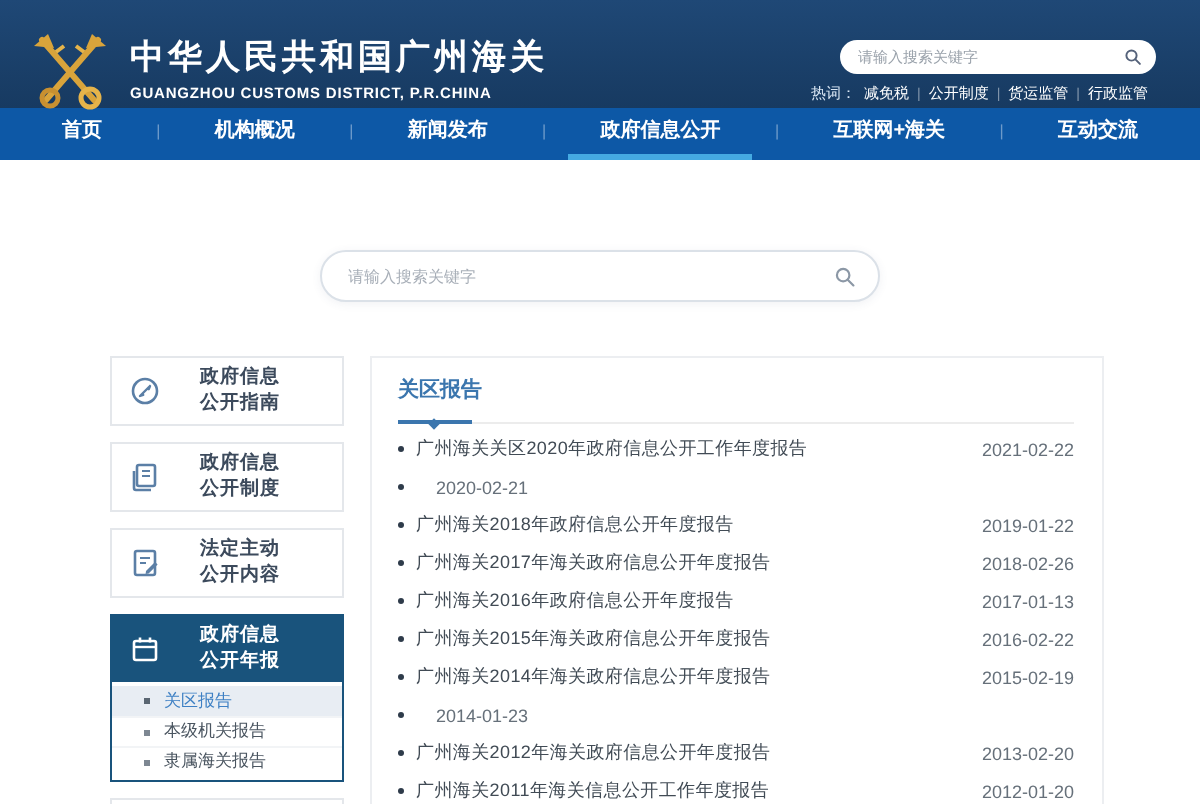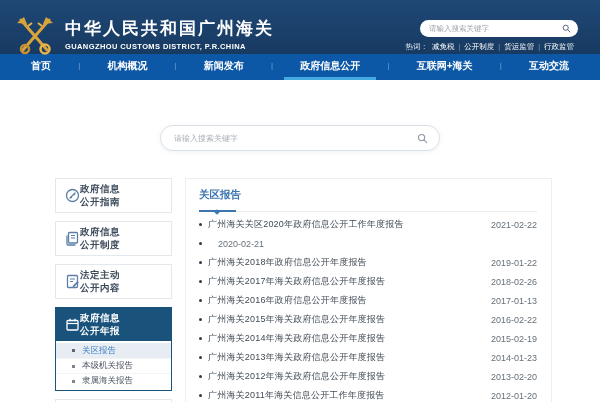--- a/index.html
+++ b/index.html
@@ -42,21 +42,21 @@
   .banner-search input { flex:1; border:none; outline:none; font-size:8px; color:#444; background:transparent; }
   .banner-search input::placeholder { color:#a8afb8; }
   .big-mag { width:11px; height:11px; flex:0 0 auto; }
 
   
   .main { display:flex; align-items:flex-start; margin:0 48px 0 55px; gap:13px; }
 
   
   .sidebar { width:117px; flex:0 0 auto; }
   .side-box { border:1px solid #e4e7eb; background:#fff; margin-bottom:8px; }
-  .side-item { height:33px; display:flex; align-items:center; padding:0 8px 0 9px; gap:0; cursor:pointer; }
+  .side-item { height:33px; display:flex; align-items:center; padding:0 8px 0 9px; gap:20px; cursor:pointer; }
   .side-icon { width:15px; height:15px; flex:0 0 auto; color:#5d7fa0; color:#5b7fa6; }
   .side-label { font-size:9.5px; font-weight:bold; color:#3c4a5c; line-height:1.3; letter-spacing:.5px; }
   .side-box.active { border-color:#19537c; }
   .side-box.active .side-item { background:#19537c; }
   .side-box.active .side-icon { color:#fff; }
   .side-box.active .side-label { color:#fff; }
   .sub-list { padding:2px 0; }
   .sub-item { position:relative; height:15px; display:flex; align-items:center;
     padding-left:26px; font-size:8.5px; color:#4a5560; cursor:pointer; }
   .sub-item + .sub-item { border-top:1px solid #f2f4f6; }
@@ -228,21 +228,20 @@
           </div>
           <div class="report-row">
             <span class="report-title">广州海关2015年海关政府信息公开年度报告</span>
             <span class="report-date">2016-02-22</span>
           </div>
           <div class="report-row">
             <span class="report-title">广州海关2014年海关政府信息公开年度报告</span>
             <span class="report-date">2015-02-19</span>
           </div>
           <div class="report-row">
-            <span class="report-title">广州海关2013年海关政府信息公开年度报告</span>
             <span class="report-date">2014-01-23</span>
           </div>
           <div class="report-row">
             <span class="report-title">广州海关2012年海关政府信息公开年度报告</span>
             <span class="report-date">2013-02-20</span>
           </div>
           <div class="report-row">
             <span class="report-title">广州海关2011年海关信息公开工作年度报告</span>
             <span class="report-date">2012-01-20</span>
           </div>

